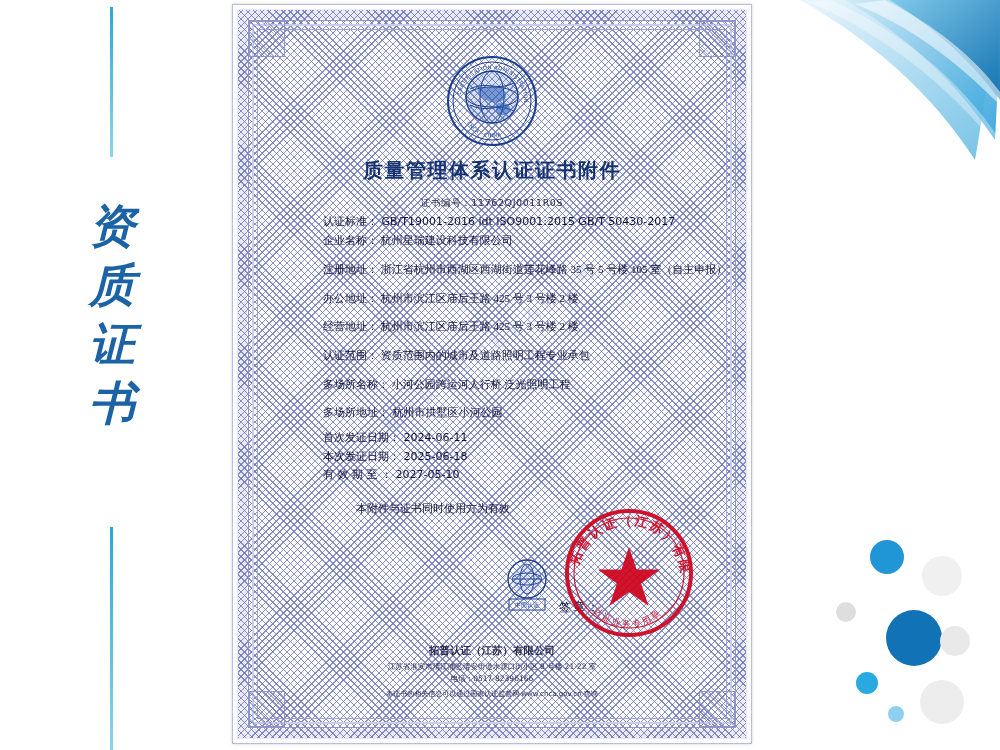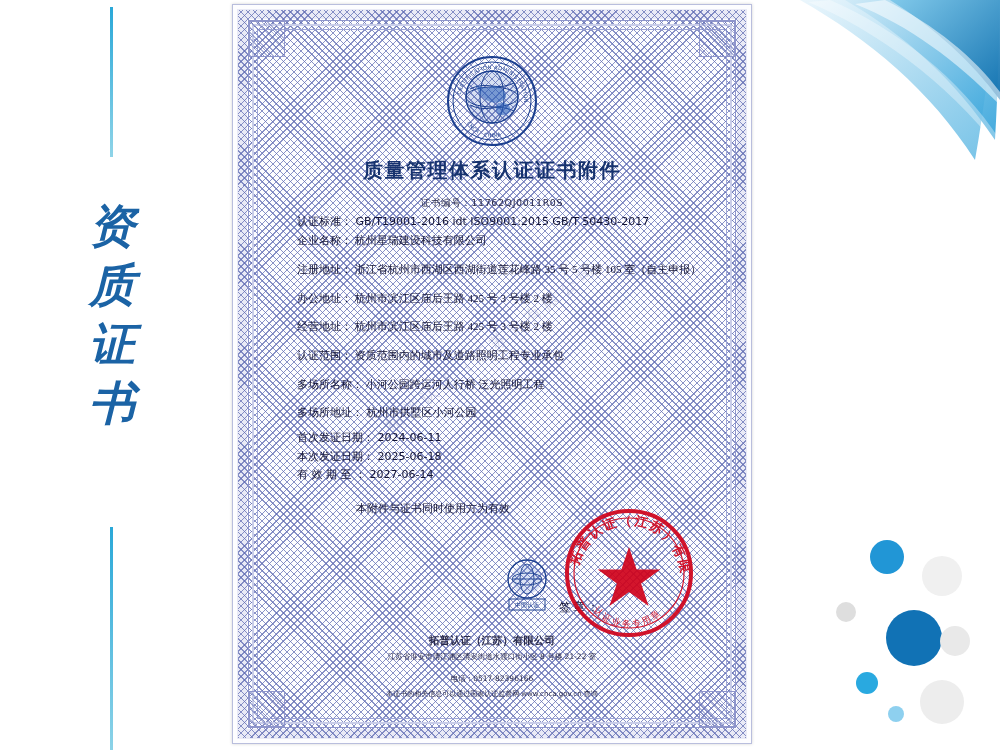--- a/index.html
+++ b/index.html
@@ -110,20 +110,21 @@
 
   .fields {
     position:absolute; top:180px; left:34px; right:26px;
     font-family:"DejaVu Sans", sans-serif;
     color:#121233;
   }
   .row {
     font-size:11px; line-height:1.35;
     margin-bottom:9px;
     white-space:nowrap;
+    padding-left:26px;
   }
   .row .lbl { }
   .row .val { }
   .row.tight { margin-bottom:3px; }
   .gap-lg { margin-bottom:14px;font-family:Liberation Serif, serif; }
 
   .dates { margin-top:10px; }
   .dates .row { margin-bottom:4px; }
 
   .valid-note {
@@ -148,21 +149,21 @@
   }
 
   
   .footer {
     position:absolute; left:0; right:0; bottom:14px;
     text-align:center;
     font-family:"DejaVu Sans", sans-serif;
     color:#2a2a4a;
   }
   .f1 { font-size:10.5px; font-weight:bold; margin-bottom:4px; }
-  .f2 { font-size:7.5px; margin-bottom:12px; }
+  .f2 { font-size:7.5px; margin-bottom:2px; }
   .f3 { font-size:7.5px; margin-bottom:5px; }
   .f4 { font-size:7px; }
 </style>
 </head>
 <body>
 
 <div class="left-panel">
   <div class="vline top"></div>
   <div class="vtitle">资质证书</div>
   <div class="vline bot"></div>
@@ -293,21 +294,21 @@
         <div class="row">
           <span class="lbl">首次发证日期：</span>
           <span class="val">2024-06-11</span>
         </div>
         <div class="row">
           <span class="lbl">本次发证日期：</span>
           <span class="val">2025-06-18</span>
         </div>
         <div class="row">
           <span class="lbl">有 效 期 至 ：</span>
-          <span class="val">2027-06-14</span>
+          <span class="val">2027-05-10</span>
         </div>
       </div>
 
       <div class="valid-note">本附件与证书同时使用方为有效</div>
     </div>
 
     <div class="small-logo">
       <svg width="56" height="56" viewBox="0 0 56 56">
         <circle cx="28" cy="22" r="19" fill="none" stroke="#1b3f8f" stroke-width="1.4"></circle>
         <circle cx="28" cy="22" r="15" fill="#2a5fb8" opacity=".16"></circle>

